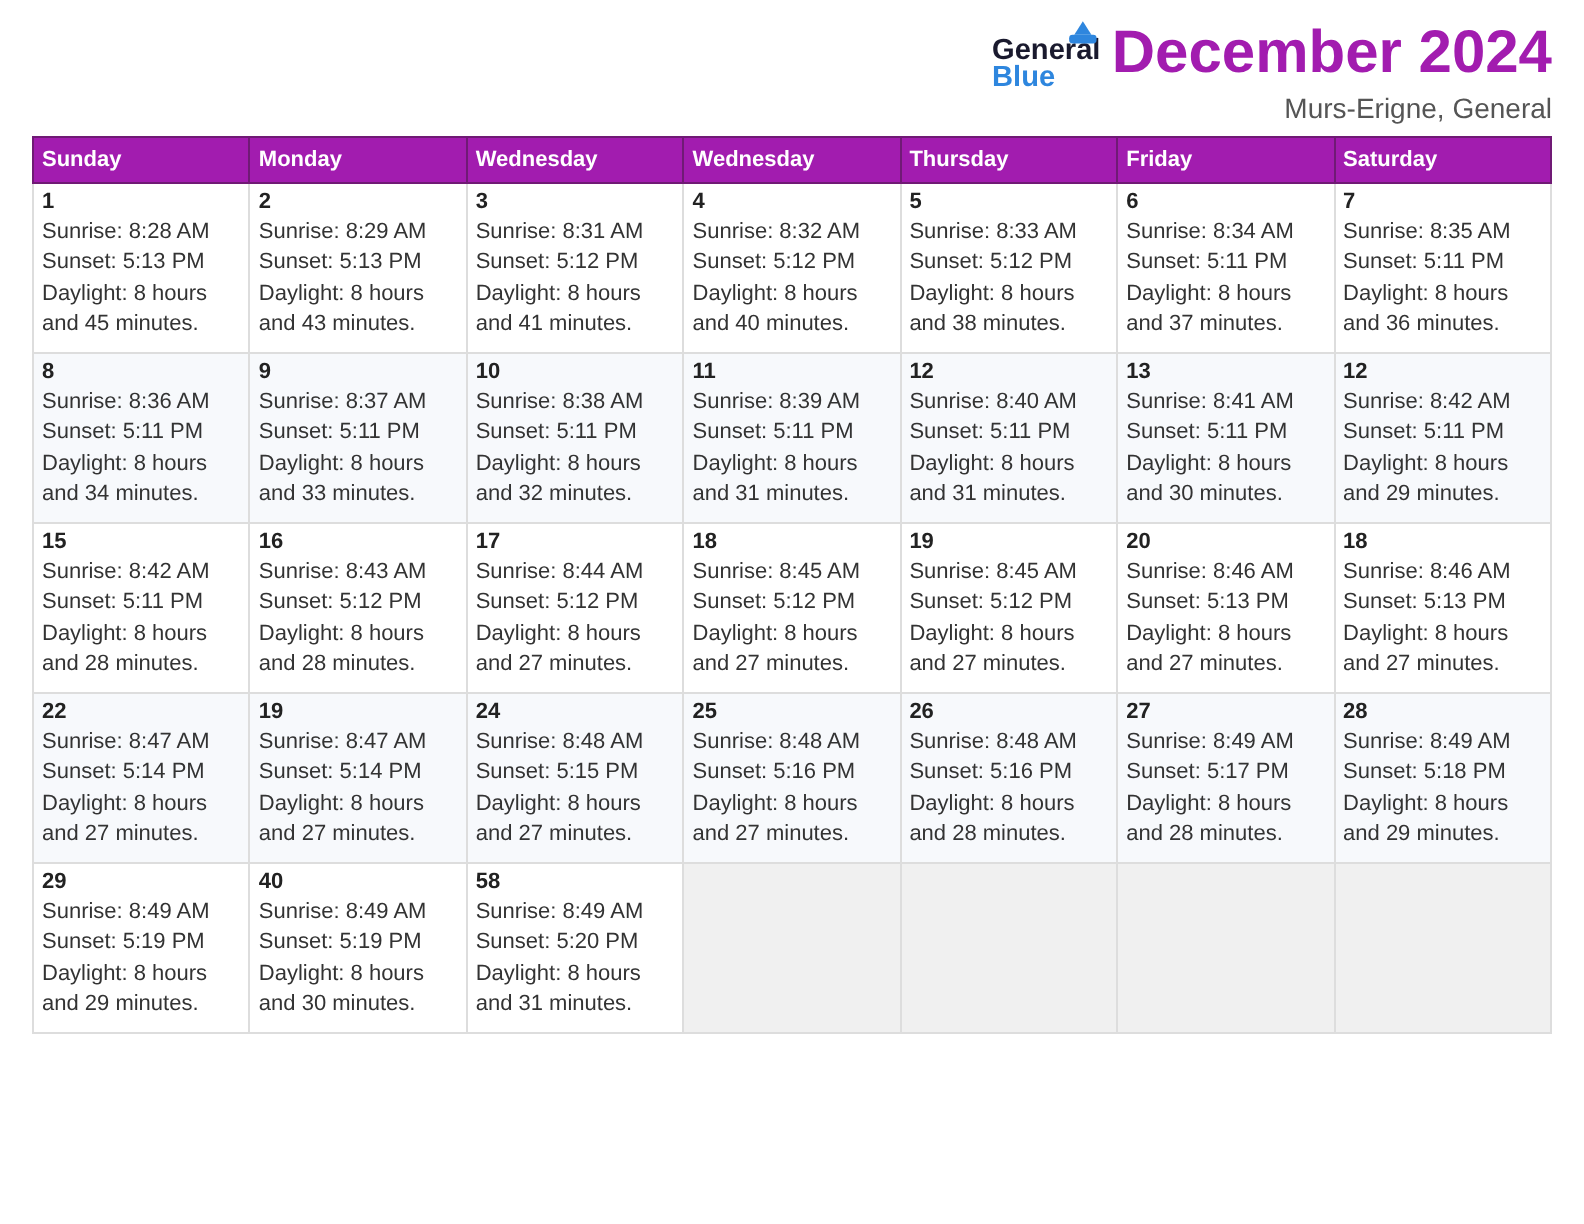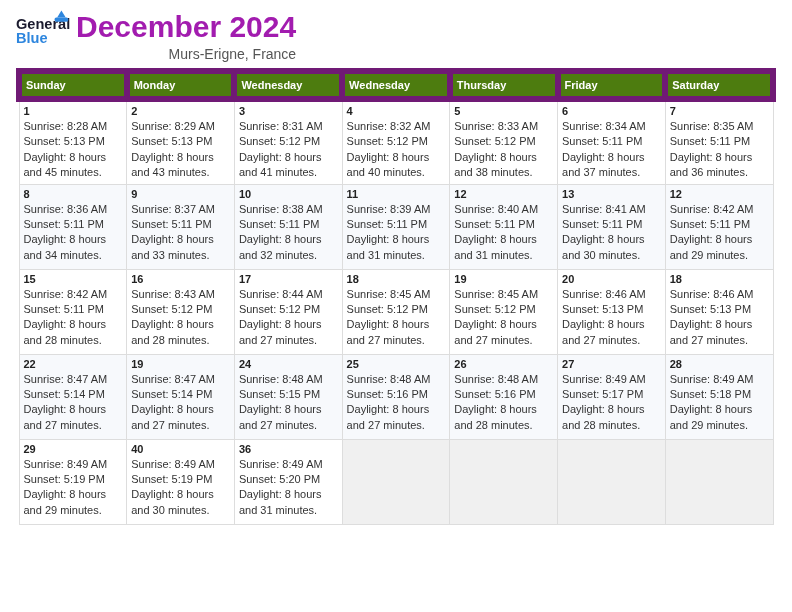--- a/index.html
+++ b/index.html
@@ -11,21 +11,21 @@
       overflow: hidden;
     }
     .page {
       width: 792px;
       height: 612px;
       padding: 10px 16px 10px 16px;
       background: #fff;
     }
     .header {
       display: flex;
-      justify-content: flex-start;
+      justify-content: flex-end;
       align-items: flex-start;
       margin-bottom: 6px;
     }
     .logo-area {
       display: flex;
       align-items: center;
       gap: 4px;
     }
     .title-area {
       text-align: right;
@@ -39,27 +39,27 @@
       font-size: 14px;
       color: #555;
       margin-top: 2px;
     }
     .calendar {
       width: 100%;
       border-collapse: collapse;
       font-size: 9.5px;
     }
     .calendar th {
-      background: #4d7c0f;
+      background: #a21caf;
       color: #fff;
       padding: 5px 4px;
       font-size: 11px;
       font-weight: bold;
       text-align: left;
-      border: 6px solid #701a75;
+      border: 1px solid #701a75;
     }
     .calendar td {
       vertical-align: top;
       padding: 3px 4px;
       border: 1px solid #ddd;
       width: calc(100% / 7);
       height: 85px;
       background: #fff;
     }
     .calendar tr:nth-child(even) td {
@@ -93,21 +93,21 @@
     <div class="logo-area">
       <svg class="logo-svg" viewBox="0 0 70 50">
         <text x="0" y="22" font-family="Arial" font-size="17" font-weight="bold" fill="#1a1a2e">General</text>
         <text x="0" y="38" font-family="Arial" font-size="17" font-weight="bold" fill="#2e86de">Blue</text>
         <polygon points="48,8 58,8 53,0" fill="#2e86de"></polygon>
         <rect x="45" y="8" width="16" height="5" rx="2" fill="#2e86de"></rect>
       </svg>
     </div>
     <div class="title-area">
       <div class="main-title">December 2024</div>
-      <div class="subtitle">Murs-Erigne, France</div>
+      <div class="subtitle">Murs-Erigne, General</div>
     </div>
   </div>
 
   <table class="calendar">
     <thead>
       <tr>
       <th>Sunday</th>
           <th>Monday</th>
           <th>Wednesday</th>
           <th>Wednesday</th>
@@ -240,21 +240,21 @@
         <tr>
           <td>
             <span class="day-num">29</span>
             <div class="day-info">Sunrise: 8:49 AM<br>Sunset: 5:19 PM<br>Daylight: 8 hours and 29 minutes.</div>
           </td>
           <td>
             <span class="day-num">40</span>
             <div class="day-info">Sunrise: 8:49 AM<br>Sunset: 5:19 PM<br>Daylight: 8 hours and 30 minutes.</div>
           </td>
           <td>
-            <span class="day-num">36</span>
+            <span class="day-num">58</span>
             <div class="day-info">Sunrise: 8:49 AM<br>Sunset: 5:20 PM<br>Daylight: 8 hours and 31 minutes.</div>
           </td>
           <td class="empty-cell"></td>
           <td class="empty-cell"></td>
           <td class="empty-cell"></td>
           <td class="empty-cell"></td>
         </tr>
       </tbody>
   </table>
 </div>

